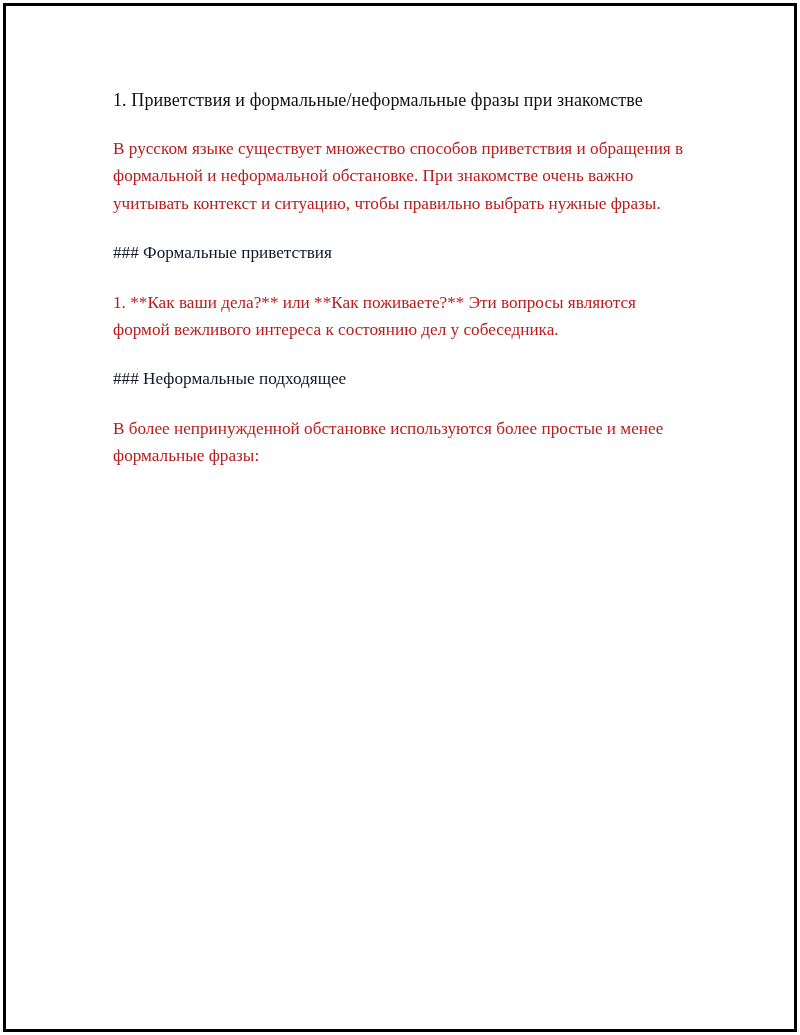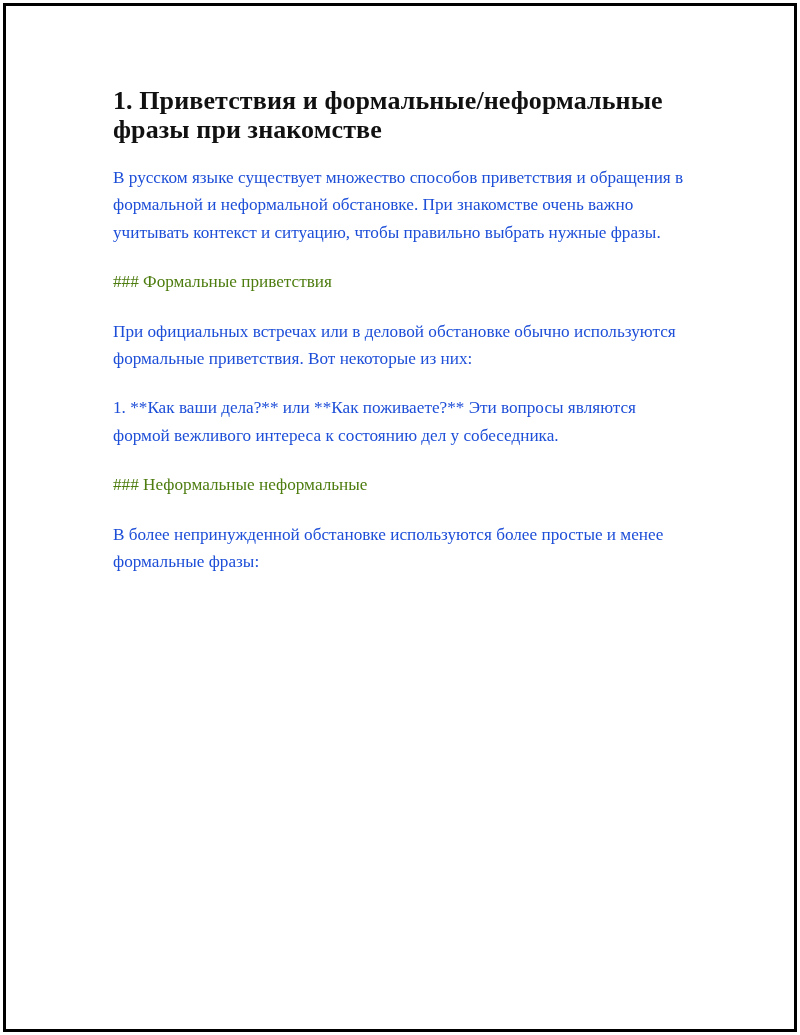--- a/index.html
+++ b/index.html
@@ -30,65 +30,64 @@
     position: relative;
     overflow: hidden;
   }
   .doc-body {
     position: absolute;
     left: 107px;
     top: 80px;
     width: 582px;
   }
   .doc-heading {
-    font-size: 26px;
-    font-weight: bold;
+    font-size: 18px;
+    font-weight: normal;
     line-height: 29px;
     color: #111111;
     margin: 0 0 20px 0;
     letter-spacing: 0.1px;
     width: 575px;
   }
   .doc-para {
     font-size: 17.2px;
     font-weight: normal;
     line-height: 27.4px;
-    color: #1d4ed8;
+    color: #b91c1c;
     margin: 0 0 22px 0;
     text-align: left;
     white-space: normal;
   }
   .doc-para.marker {
-    color: #4d7c0f;
+    color: #0f172a;
   }
   .doc-para:last-child {
     margin-bottom: 8px;
   }
 </style>
 </head>
 <body>
 
 <div class="page">
   <div class="page-frame">
     <div class="doc-body">
 
       <h1 class="doc-heading">1. Приветствия и формальные/неформальные фразы при знакомстве</h1>
 
       <p class="doc-para">В русском языке существует множество способов приветствия и обращения в формальной и неформальной обстановке. При знакомстве очень важно учитывать контекст и ситуацию, чтобы правильно выбрать нужные фразы.</p>
 
       <p class="doc-para marker">### Формальные приветствия</p>
 
-      <p class="doc-para">При официальных встречах или в деловой обстановке обычно используются формальные приветствия. Вот некоторые из них:</p>
 
 
 
 
 
       <p class="doc-para">1. **Как ваши дела?** или **Как поживаете?** Эти вопросы являются формой вежливого интереса к состоянию дел у собеседника.</p>
 
 
-      <p class="doc-para marker">### Неформальные неформальные</p>
+      <p class="doc-para marker">### Неформальные подходящее</p>
 
       <p class="doc-para">В более непринужденной обстановке используются более простые и менее формальные фразы:</p>
 
     </div>
   </div>
 </div>
 
 </body></html>

